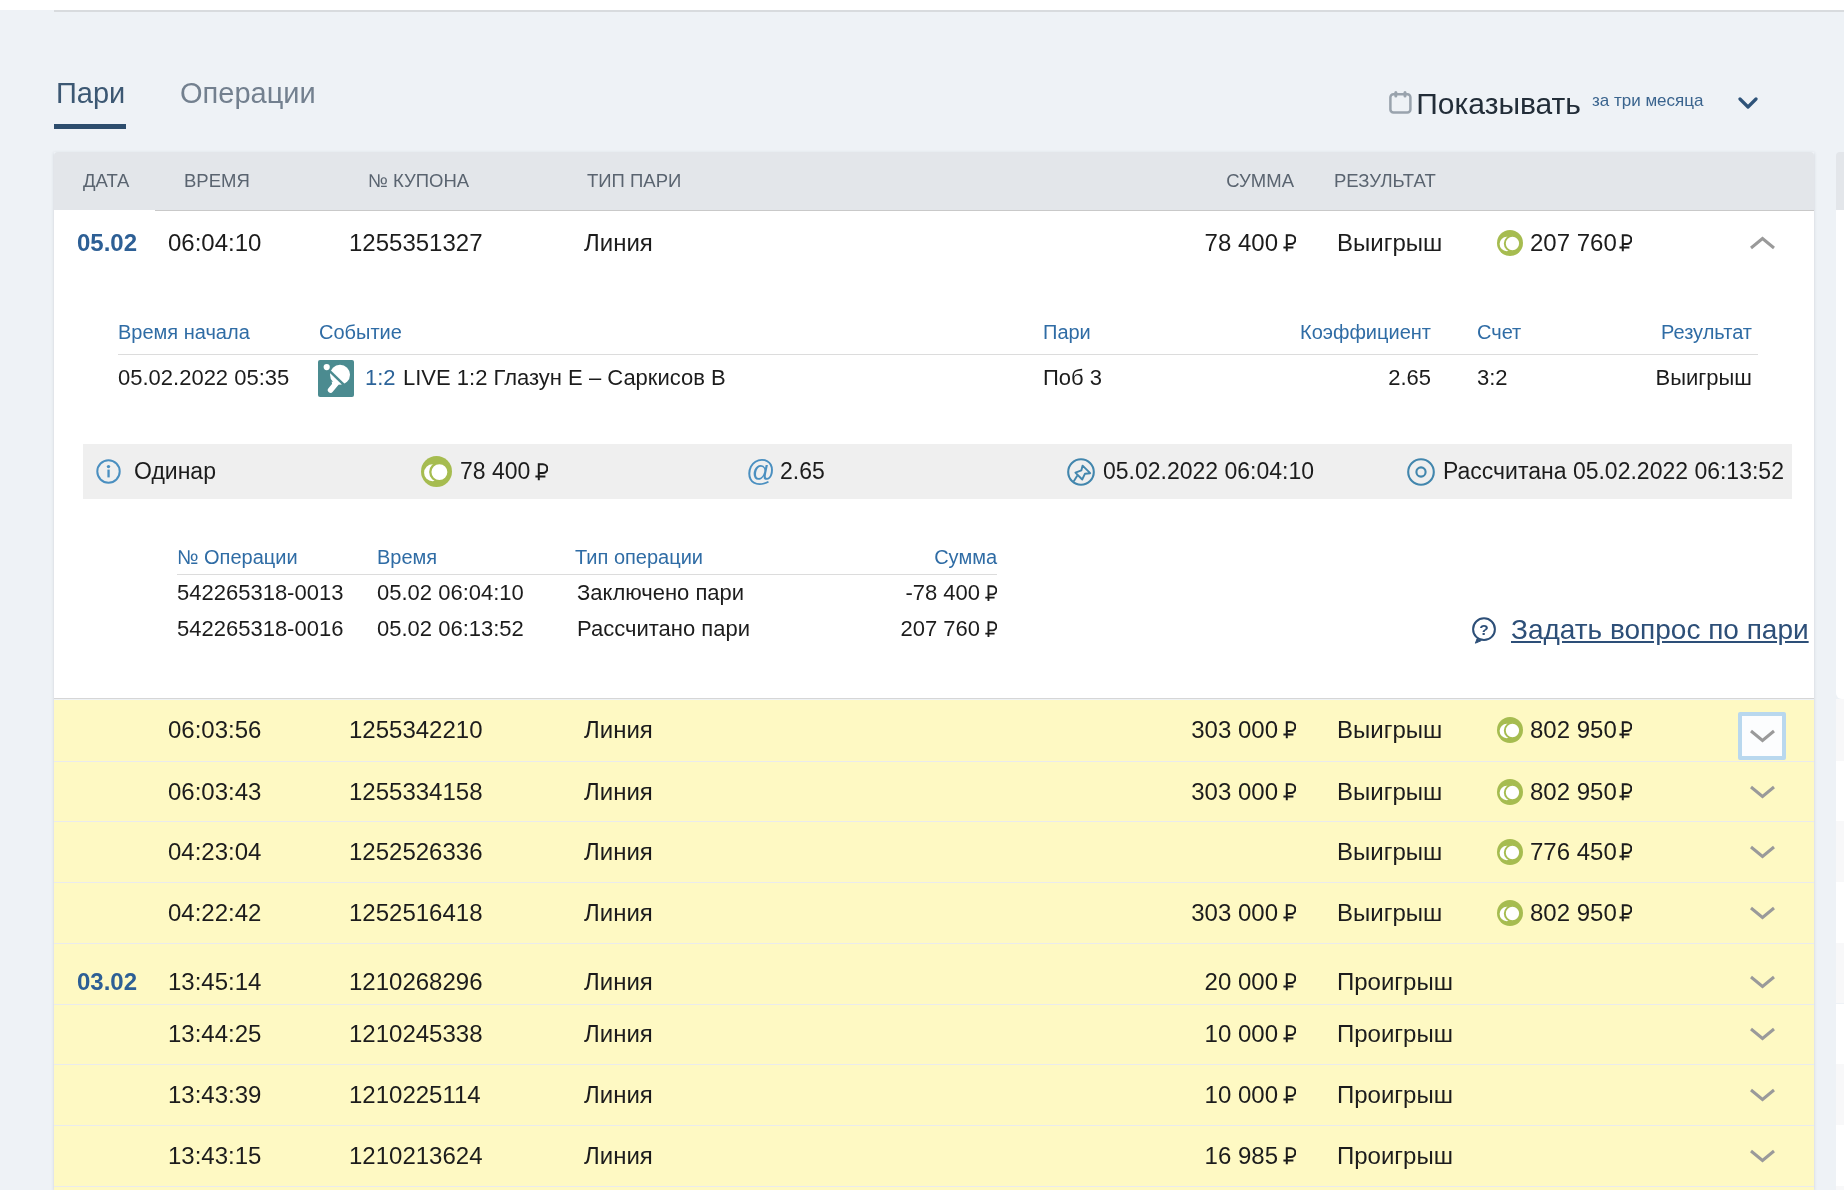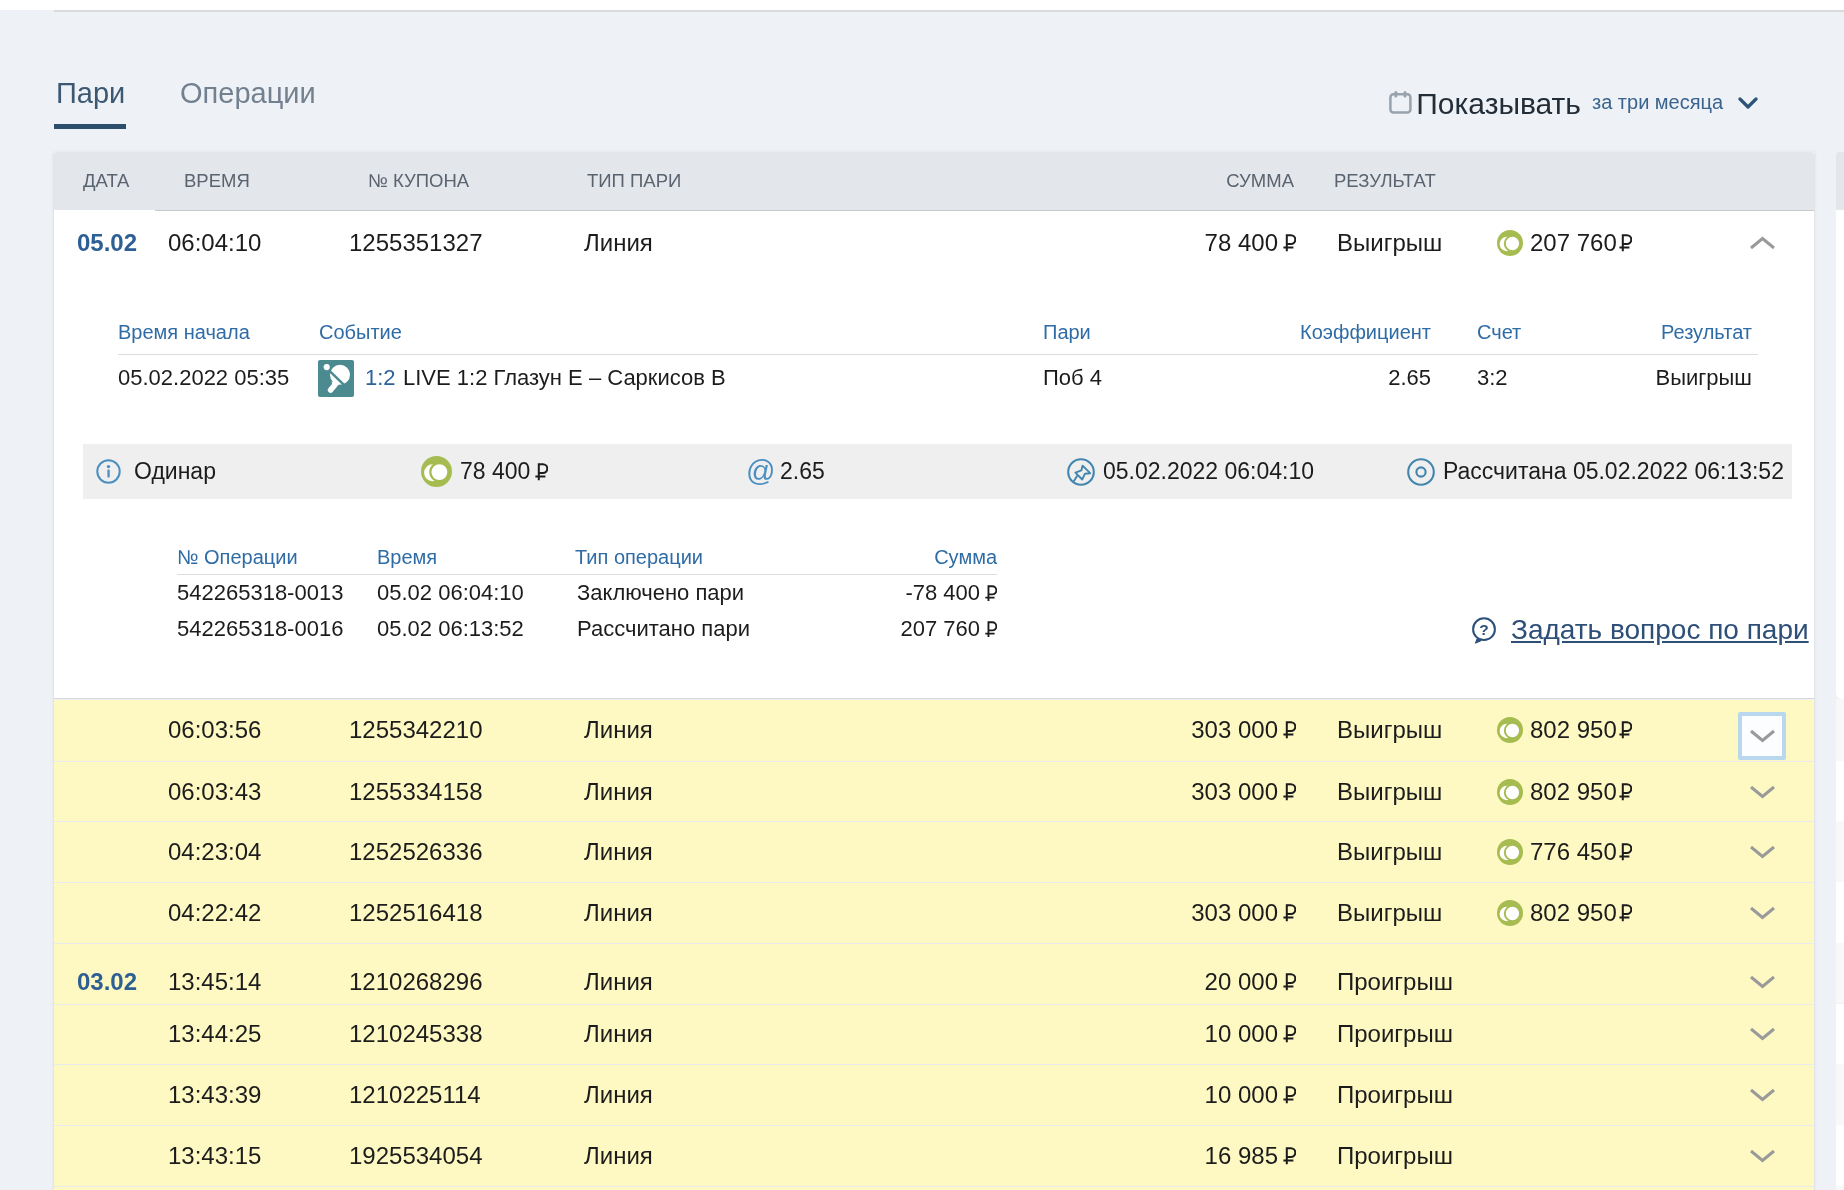--- a/index.html
+++ b/index.html
@@ -8,21 +8,21 @@
 
 .topbar{position:absolute;left:0;top:0;width:1844px;height:10px;background:#fff}
 .topline{position:absolute;left:54px;top:10px;width:1790px;height:2px;background:#d8dbde}
 
 .tab1{position:absolute;left:56px;top:77px;font-size:29px;color:#3c5873}
 .tabu{position:absolute;left:54px;top:124px;width:72px;height:4.5px;background:#2d4d6d}
 .tab2{position:absolute;left:180px;top:77px;font-size:29px;color:#73808f}
 
 .f-cal{position:absolute;left:1389px;top:90px}
 .f-show{position:absolute;right:263px;top:87px;font-size:30px;color:#222d38}
-.f-per{position:absolute;left:1592px;top:91px;font-size:20px;color:#3a648e}
+.f-per{position:absolute;left:1592px;top:91px;font-size:17px;color:#3a648e}
 .f-chev{position:absolute;left:1738px;top:97px}
 
 .card{position:absolute;left:54px;top:152px;width:1760px;height:1038px;box-shadow:0 1px 3px rgba(60,70,85,.18)}
 .thead{position:absolute;left:0;top:0;width:1760px;height:58px;background:#e3e6ea;border-radius:4px 4px 0 0;font-size:18.5px;color:#5a6470}
 .thead span{position:absolute;top:0;height:58px;display:flex;align-items:center}
 .expanded{position:absolute;left:0;top:58px;width:1760px;height:489px;background:#fff;border-bottom:1px solid #d6d6d6}
 .exline{position:absolute;left:101px;top:0;width:1659px;height:1px;background:#c9c9c9}
 .subhead,.opshead{position:absolute;left:0;width:1760px;height:28px;font-size:20px;font-weight:normal;color:#2f6ca5}
 .subhead span,.opshead span{position:absolute;top:0;height:100%;display:flex;align-items:center}
 .subrow{position:absolute;left:0;width:1760px;font-size:22px}
@@ -118,21 +118,21 @@
               <rect width="36" height="37" rx="2" fill="#4b8b90"></rect>
               <circle cx="8.7" cy="7.1" r="3.1" fill="#fff"></circle>
               <circle cx="22" cy="14.7" r="10" fill="#fff"></circle>
               <path d="M13.6 21.6 L21.8 23.6 L15 28.2 Z" fill="#fff"></path>
               <line x1="12.6" y1="30" x2="17.8" y2="23.8" stroke="#fff" stroke-width="5.6" stroke-linecap="round"></line>
               <line x1="11.8" y1="11.2" x2="28.8" y2="27.6" stroke="#4b8b90" stroke-width="2.5"></line>
             </svg>
           </span>
         <span style="left:311px;color:#2c6399">1:2</span>
         <span style="left:349px">LIVE 1:2 Глазун Е – Саркисов В</span>
-        <span style="left:989px">Поб 4</span>
+        <span style="left:989px">Поб 3</span>
         <span style="left:1150px;width:227px;justify-content:flex-end">2.65</span>
         <span style="left:1423px">3:2</span>
         <span style="left:1490px;width:208px;justify-content:flex-end">Выигрыш</span>
       </div>
       <div class="graybar">
         <span style="left:13px">
             <svg width="25" height="25" viewBox="0 0 25 25">
               <circle cx="12.5" cy="12.5" r="11.2" fill="none" stroke="#4a8fc0" stroke-width="2"></circle>
               <circle cx="12.5" cy="7.6" r="1.7" fill="#4a8fc0"></circle>
               <rect x="11.4" y="10.6" width="2.3" height="7.8" fill="#4a8fc0"></rect>
@@ -328,21 +328,21 @@
           </svg></span>
       <span class="c-res">Проигрыш</span>
       <span class="c-chev">
           <svg width="27" height="14" viewBox="0 0 27 14">
             <path d="M2 2 L13.5 11.5 L25 2" fill="none" stroke="#9a9a9a" stroke-width="3"></path>
           </svg>
         </span>
     </div>
     <div class="row r-white sep" style="top:972.9px;height:60.7px">
       <span class="c-time">13:43:15</span>
-      <span class="c-coupon">1925534054</span>
+      <span class="c-coupon">1210213624</span>
       <span class="c-type">Линия</span>
       <span class="c-sum">16 985<svg class="rub" width="14" height="18" viewBox="0 0 14 18">
             <path d="M4.8 17.2 V1.2 H8.9 A4.4 4.4 0 0 1 8.9 10 H4.8 M1.4 13.5 H11.4" fill="none" stroke="#1c1c1c" stroke-width="2"></path>
           </svg></span>
       <span class="c-res">Проигрыш</span>
       <span class="c-chev">
           <svg width="27" height="14" viewBox="0 0 27 14">
             <path d="M2 2 L13.5 11.5 L25 2" fill="none" stroke="#9a9a9a" stroke-width="3"></path>
           </svg>
         </span>

